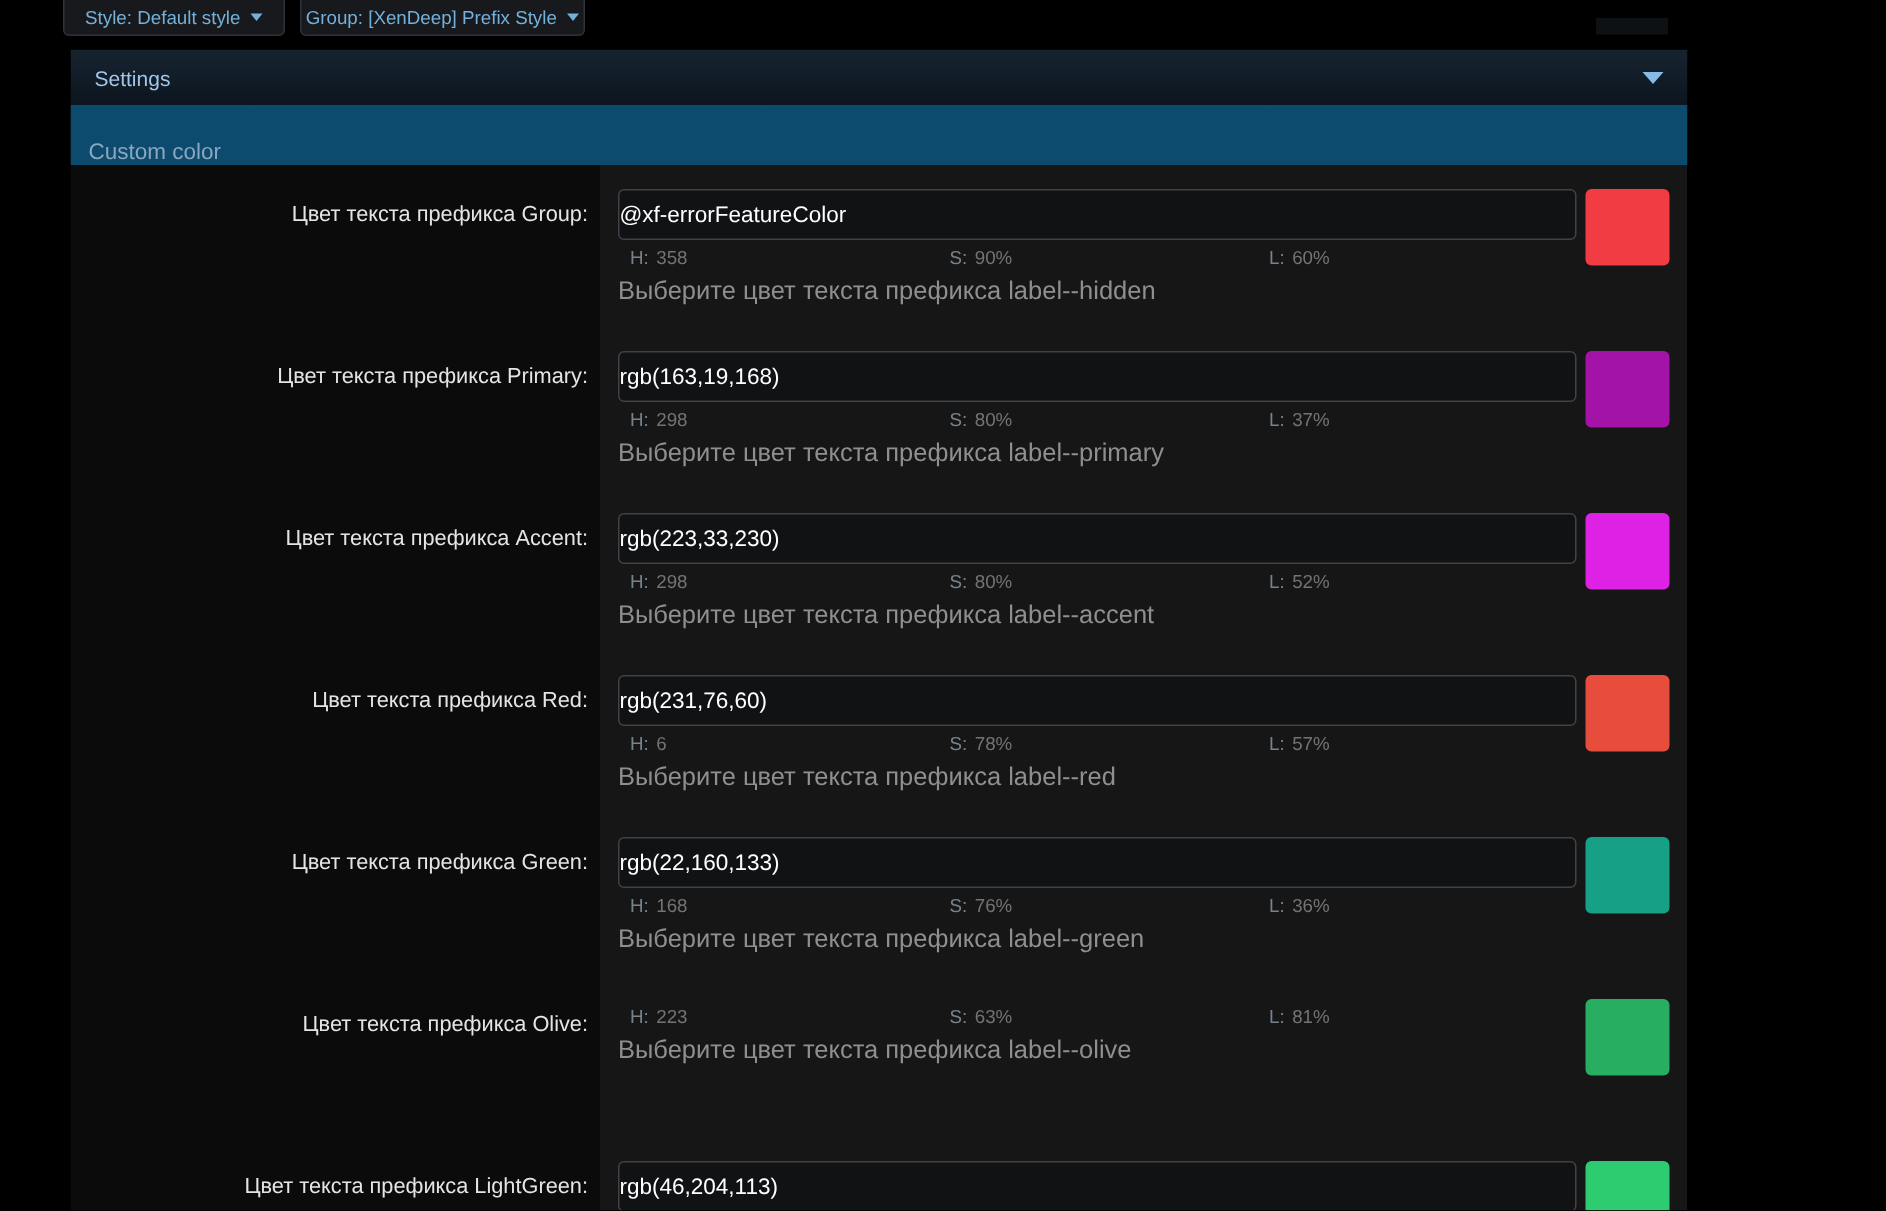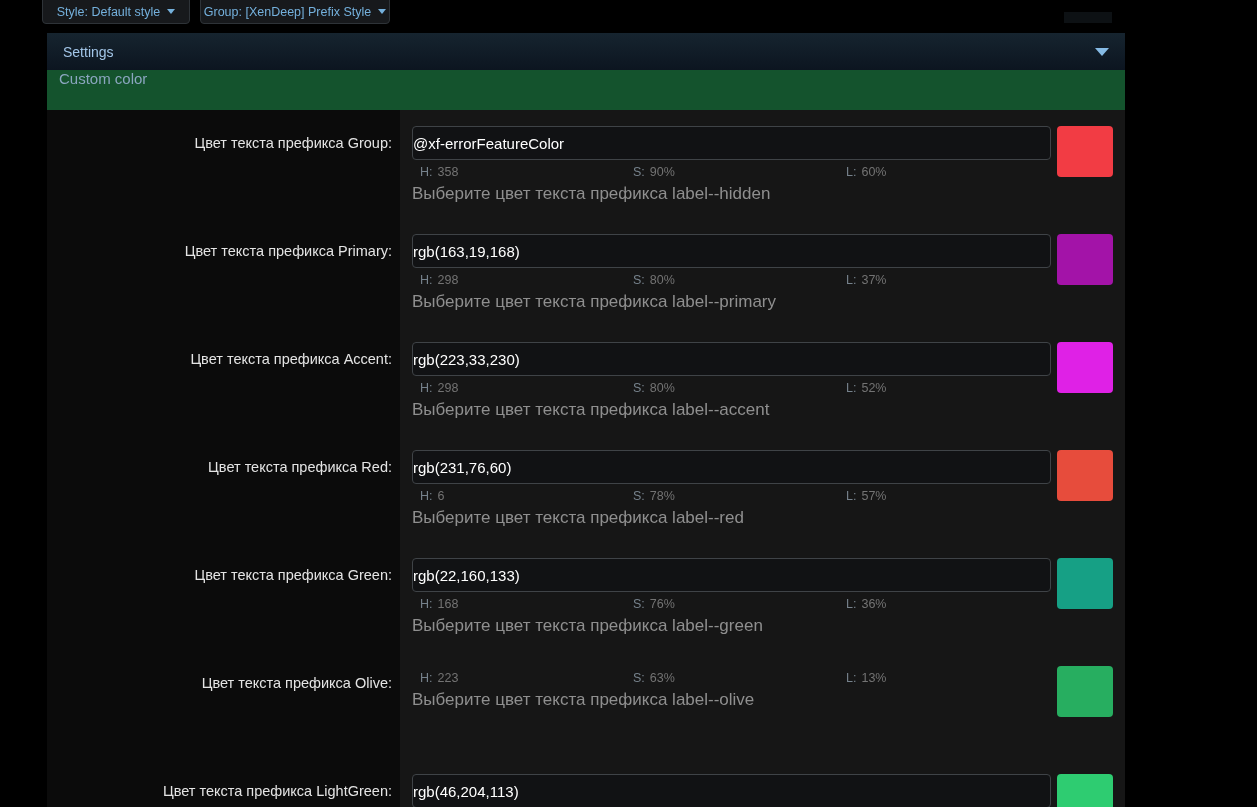--- a/index.html
+++ b/index.html
@@ -37,22 +37,22 @@
     background:linear-gradient(180deg,#16242f 0%, #0c1520 100%);
     display:flex; align-items:center; padding:0 16px;
   }
   .panel-title { color:#a3c6e8; font-size:14px; flex:1; }
   .chevron-down {
     width:0; height:0; cursor:pointer;
     border-left:7px solid transparent; border-right:7px solid transparent;
     border-top:8px solid #86bbe5;
   }
   .section-bar {
-    height:40px; background:#14532d;
-    display:flex; align-items:flex-start; padding:0 12px;
+    height:40px; background:#0c4a6e;
+    display:flex; align-items:flex-end; padding:0 12px;
   }
   .section-title { color:#8ba6bf; font-size:15px; }
   
   .form-area { height:697px; overflow:hidden; }
   .form-row { display:grid; grid-template-columns:353px 1fr; height:108px; }
   .cell-label {
     background:#0b0b0b; text-align:right;
     padding:16px 8px 0 0;
     color:#e4e4e4; font-size:14.5px; line-height:34px;
     white-space:nowrap;
@@ -233,21 +233,21 @@
           <span class="hsl-item">
             <span class="hsl-key">H:</span>
             <span class="hsl-val">223</span>
           </span>
           <span class="hsl-item">
             <span class="hsl-key">S:</span>
             <span class="hsl-val">63%</span>
           </span>
           <span class="hsl-item">
             <span class="hsl-key">L:</span>
-            <span class="hsl-val">13%</span>
+            <span class="hsl-val">81%</span>
           </span>
         </div>
         <div class="desc">Выберите цвет текста префикса label--olive</div>
       </div>
       <div class="swatch" style="background-color: rgb(39, 174, 96);"></div>
     </div>
   </div>
 
   <div class="form-row">
     <div class="cell-label">Цвет текста префикса LightGreen:</div>

